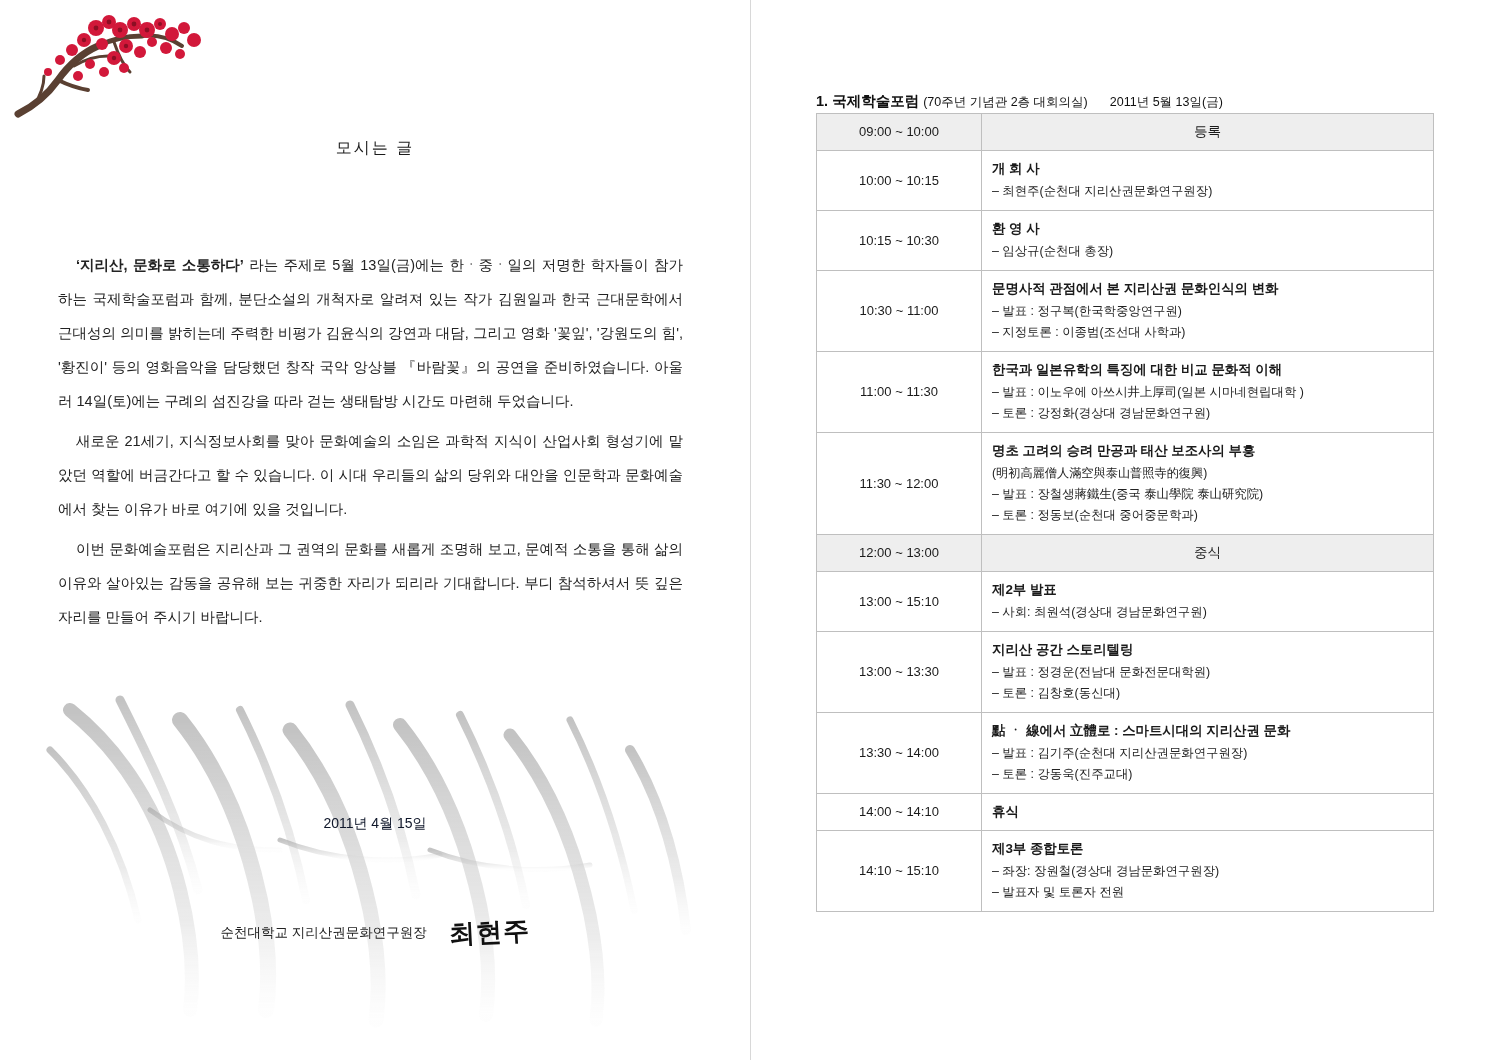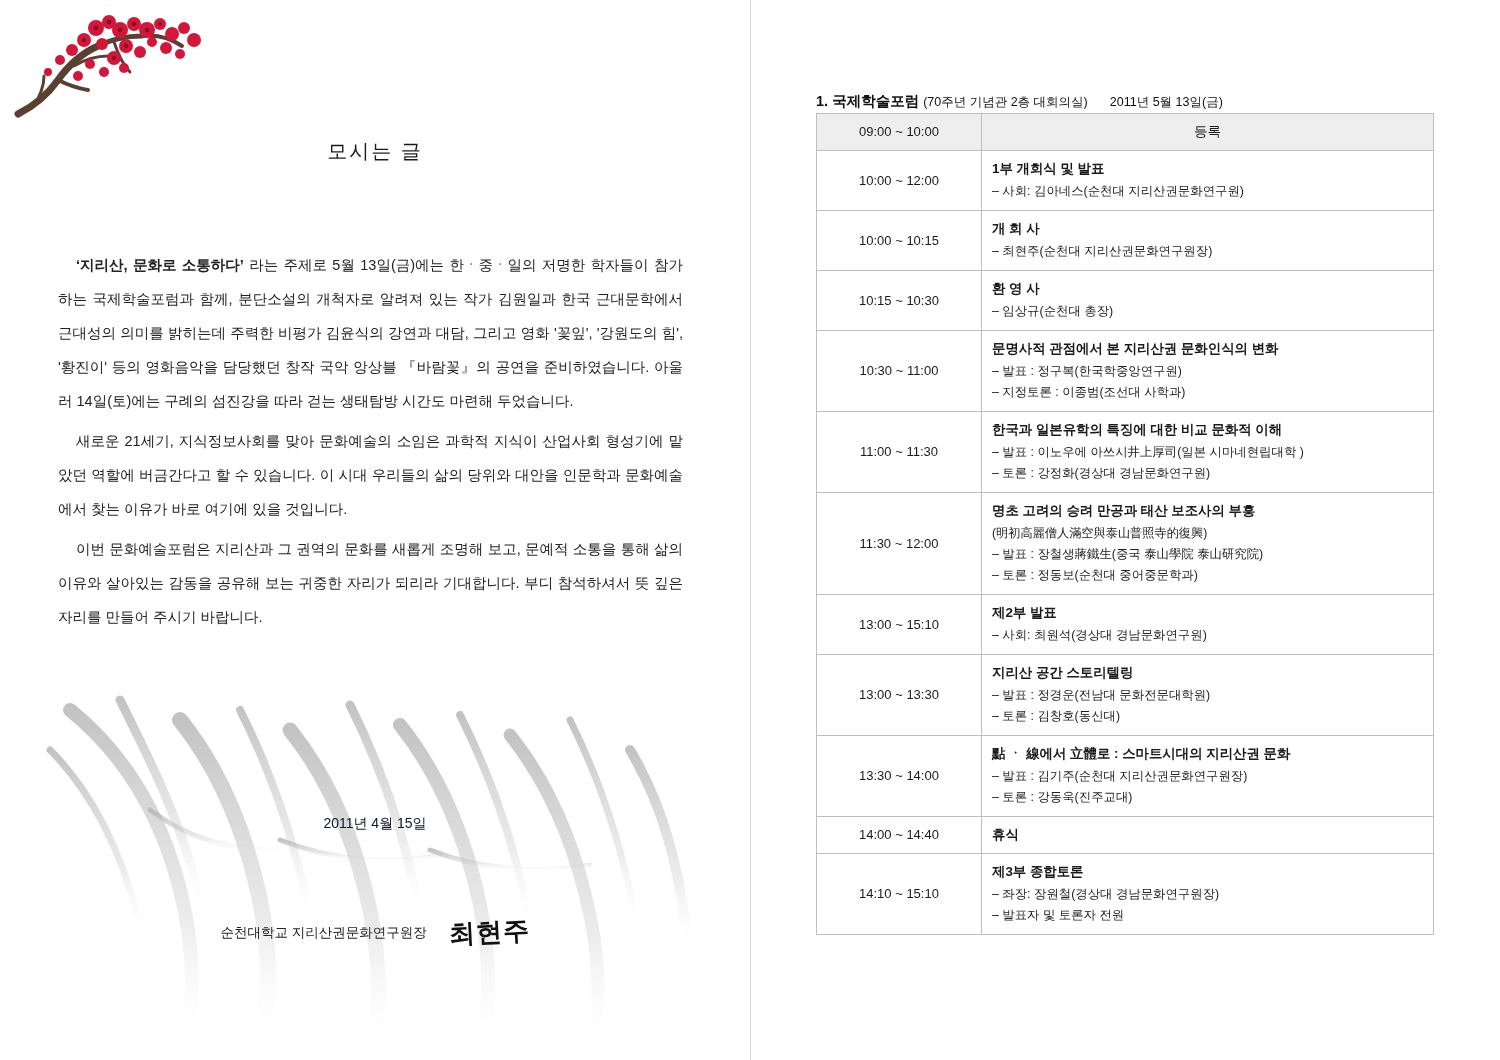--- a/index.html
+++ b/index.html
@@ -52,21 +52,21 @@
     height: 340px;
     opacity: 0.55;
   }
 
   .invite-title {
     position: absolute;
     left: 0;
     top: 138px;
     width: 750px;
     text-align: center;
-    font-size: 20px;
+    font-size: 16px;
     letter-spacing: 2px;
     color: #1a1a1a;
   }
 
   .invite-body {
     position: absolute;
     left: 58px;
     top: 248px;
     width: 625px;
     font-size: 14.5px;
@@ -301,27 +301,20 @@
   <span class="date">2011년 5월 13일(금)</span>
 </div>
 
 <table class="program">
   <tbody id="program-body">
       <tr class="shaded">
         <td class="time">09:00 ~ 10:00</td>
         <td class="cell center-label">등록</td>
       </tr>
       <tr>
-        <td class="time">10:00 ~ 12:00</td>
-        <td class="cell">
-          <span class="hl">1부 개회식 및 발표</span>
-          <span class="sub">– 사회: 김아네스(순천대 지리산권문화연구원)</span>
-        </td>
-      </tr>
-      <tr>
         <td class="time">10:00 ~ 10:15</td>
         <td class="cell">
           <span class="hl">개 회 사</span>
           <span class="sub">– 최현주(순천대 지리산권문화연구원장)</span>
         </td>
       </tr>
       <tr>
         <td class="time">10:15 ~ 10:30</td>
         <td class="cell">
           <span class="hl">환 영 사</span>
@@ -346,20 +339,24 @@
       </tr>
       <tr>
         <td class="time">11:30 ~ 12:00</td>
         <td class="cell">
           <span class="hl">명초 고려의 승려 만공과 태산 보조사의 부흥</span>
           <span class="sub hanja">(明初高麗僧人滿空與泰山普照寺的復興)</span>
           <span class="sub">– 발표 : 장철생蔣鐵生(중국 泰山學院 泰山研究院)</span>
           <span class="sub">– 토론 : 정동보(순천대 중어중문학과)</span>
         </td>
       </tr>
+      <tr class="shaded">
+        <td class="time">12:00 ~ 13:00</td>
+        <td class="cell center-label">중식</td>
+      </tr>
       <tr>
         <td class="time">13:00 ~ 15:10</td>
         <td class="cell">
           <span class="hl">제2부 발표</span>
           <span class="sub">– 사회: 최원석(경상대 경남문화연구원)</span>
         </td>
       </tr>
       <tr>
         <td class="time">13:00 ~ 13:30</td>
         <td class="cell">
@@ -370,21 +367,21 @@
       </tr>
       <tr>
         <td class="time">13:30 ~ 14:00</td>
         <td class="cell">
           <span class="hl">點 ㆍ 線에서 立體로 : 스마트시대의 지리산권 문화</span>
           <span class="sub">– 발표 : 김기주(순천대 지리산권문화연구원장)</span>
           <span class="sub">– 토론 : 강동욱(진주교대)</span>
         </td>
       </tr>
       <tr>
-        <td class="time">14:00 ~ 14:40</td>
+        <td class="time">14:00 ~ 14:10</td>
         <td class="cell plain">휴식</td>
       </tr>
       <tr>
         <td class="time">14:10 ~ 15:10</td>
         <td class="cell">
           <span class="hl">제3부 종합토론</span>
           <span class="sub">– 좌장: 장원철(경상대 경남문화연구원장)</span>
           <span class="sub">– 발표자 및 토론자 전원</span>
         </td>
       </tr>

